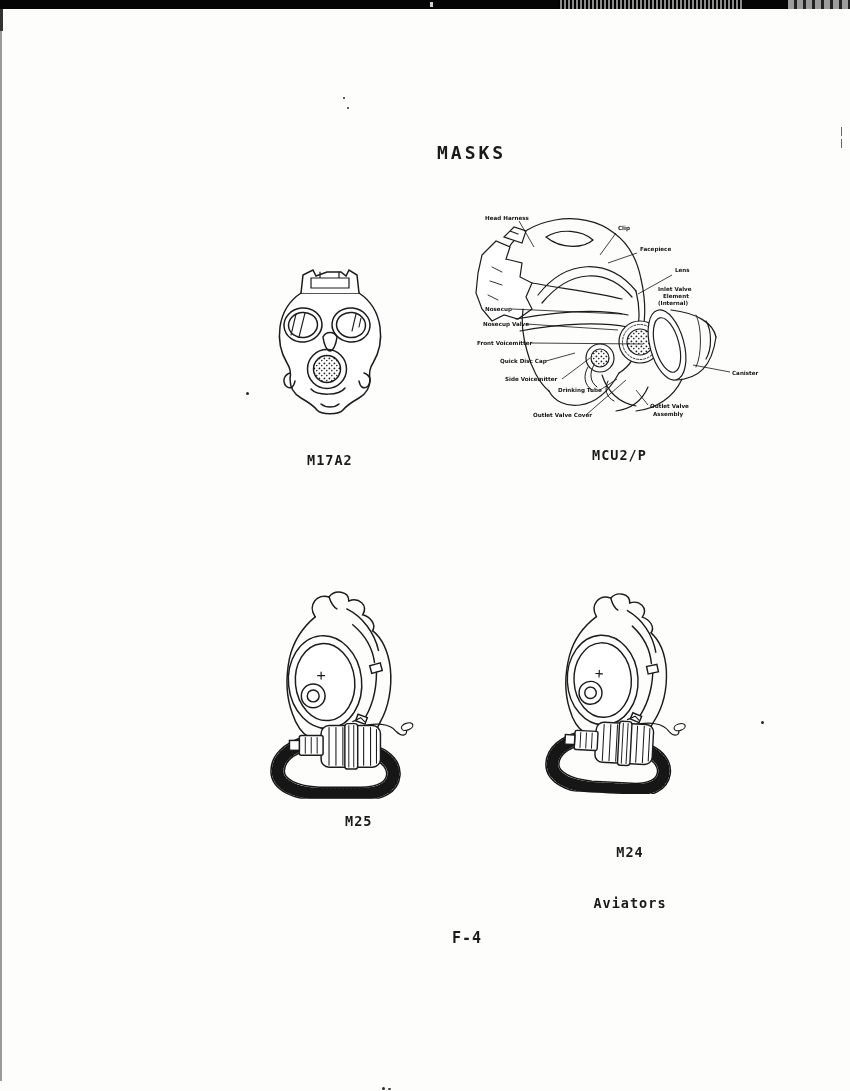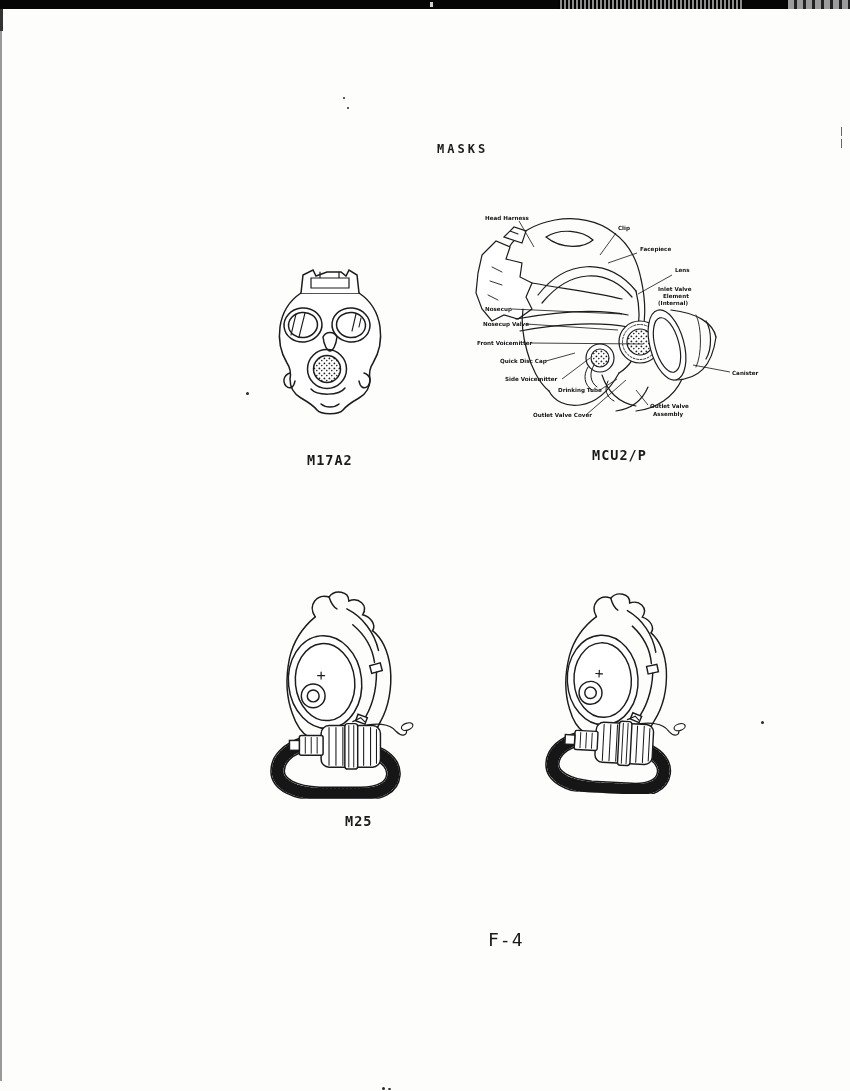--- a/index.html
+++ b/index.html
@@ -16,27 +16,27 @@
   .scan-top-bar .seg-hatch{position:absolute;left:558px;top:0;width:185px;height:9px;
     background:repeating-linear-gradient(90deg,#000 0 2px,#8d8d8d 2px 4px);}
   .scan-top-bar .seg-light{position:absolute;left:788px;top:0;width:62px;height:9px;
     background:repeating-linear-gradient(90deg,#9c9c9c 0 6px,#222 6px 9px);}
   .scan-top-bar .seg-gap{position:absolute;left:430px;top:2px;width:3px;height:5px;background:#cfcfcf;}
   .scan-left-line{position:absolute;left:0;top:9px;width:2px;height:1072px;background:#9a9a9a;}
   .scan-left-dark{position:absolute;left:0;top:9px;width:3px;height:22px;background:#333;}
   .scan-right-dash{position:absolute;width:1px;background:#666;}
   .speck{position:absolute;background:#2a2a2a;border-radius:50%;}
   
-  .doc-title{position:absolute;left:437px;top:142px;font-size:12px;font-weight:600;letter-spacing:3px;}
+  .doc-title{position:absolute;left:437px;top:142px;font-size:18px;font-weight:600;letter-spacing:3px;}
   .fig-caption{position:absolute;font-size:13.5px;font-weight:600;letter-spacing:1px;white-space:pre;}
   .cap-m17a2{left:307px;top:452px;}
   .cap-mcu2p{left:592px;top:447px;}
   .cap-m25{left:329px;top:813px;padding-left:16px;}
   .cap-m24{left:575px;top:810px;width:110px;text-align:center;line-height:17px;}
-  .page-number{position:absolute;left:488px;top:929px;font-size:18px;font-weight:400;letter-spacing:1px;}
+  .page-number{position:absolute;left:452px;top:929px;font-size:15px;font-weight:700;letter-spacing:1px;}
   
   .illus{position:absolute;}
   .illus svg{display:block;}
   .callout{font-family:"DejaVu Sans","Liberation Sans",sans-serif;font-size:5.6px;font-weight:bold;fill:#131313;}
 </style>
 </head>
 <body>
 
 <div class="page">
 
@@ -218,16 +218,20 @@
       <use href="#hoodmask"></use>
     </svg>
   </div>
   <div class="fig-caption cap-m25">M25</div>
 
   <div class="illus" style="left:522px;top:582px;">
     <svg width="172" height="212" viewBox="0 0 180 220">
       <use href="#hoodmask" transform="rotate(3 90 110)"></use>
     </svg>
   </div>
+  <div class="fig-caption cap-m24">
+    <div>M24</div>
+    <div>Aviators</div>
+  </div>
 
   <div class="page-number">F-4</div>
 
 </div>
 
 </body></html>

